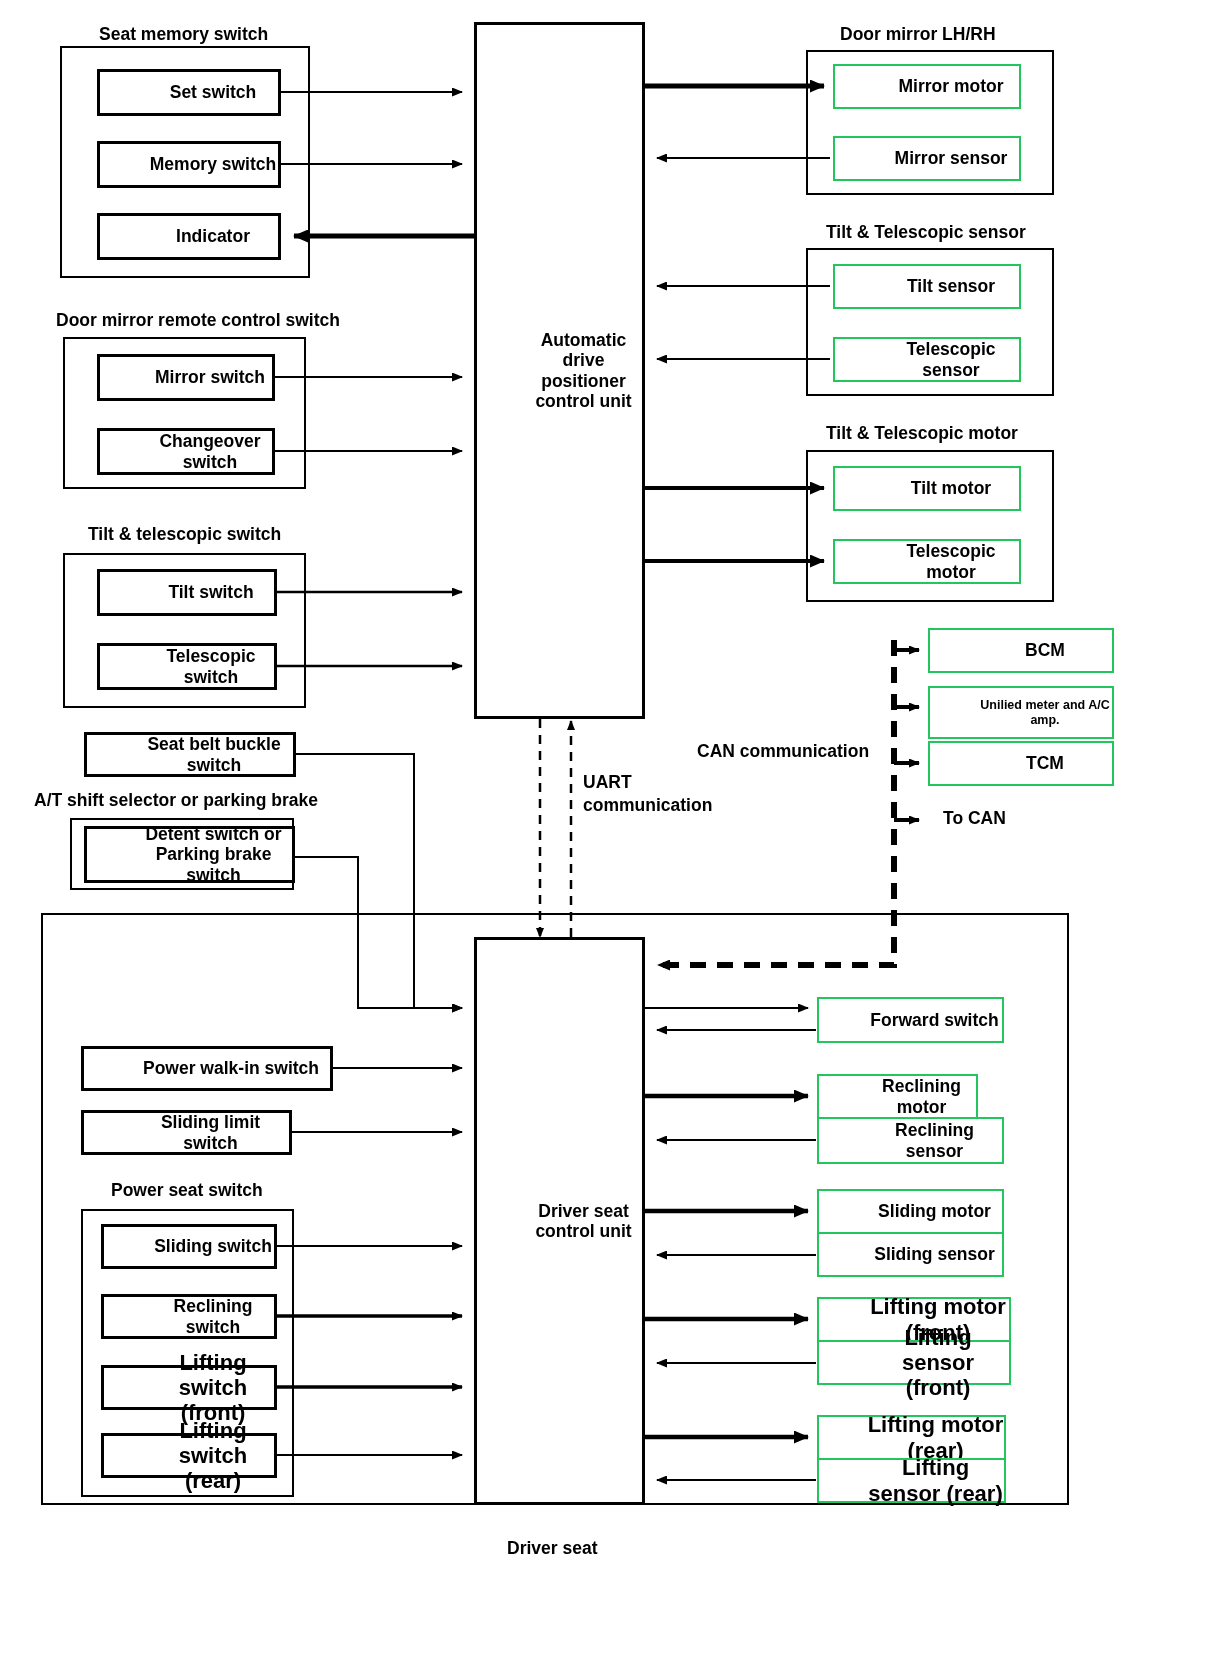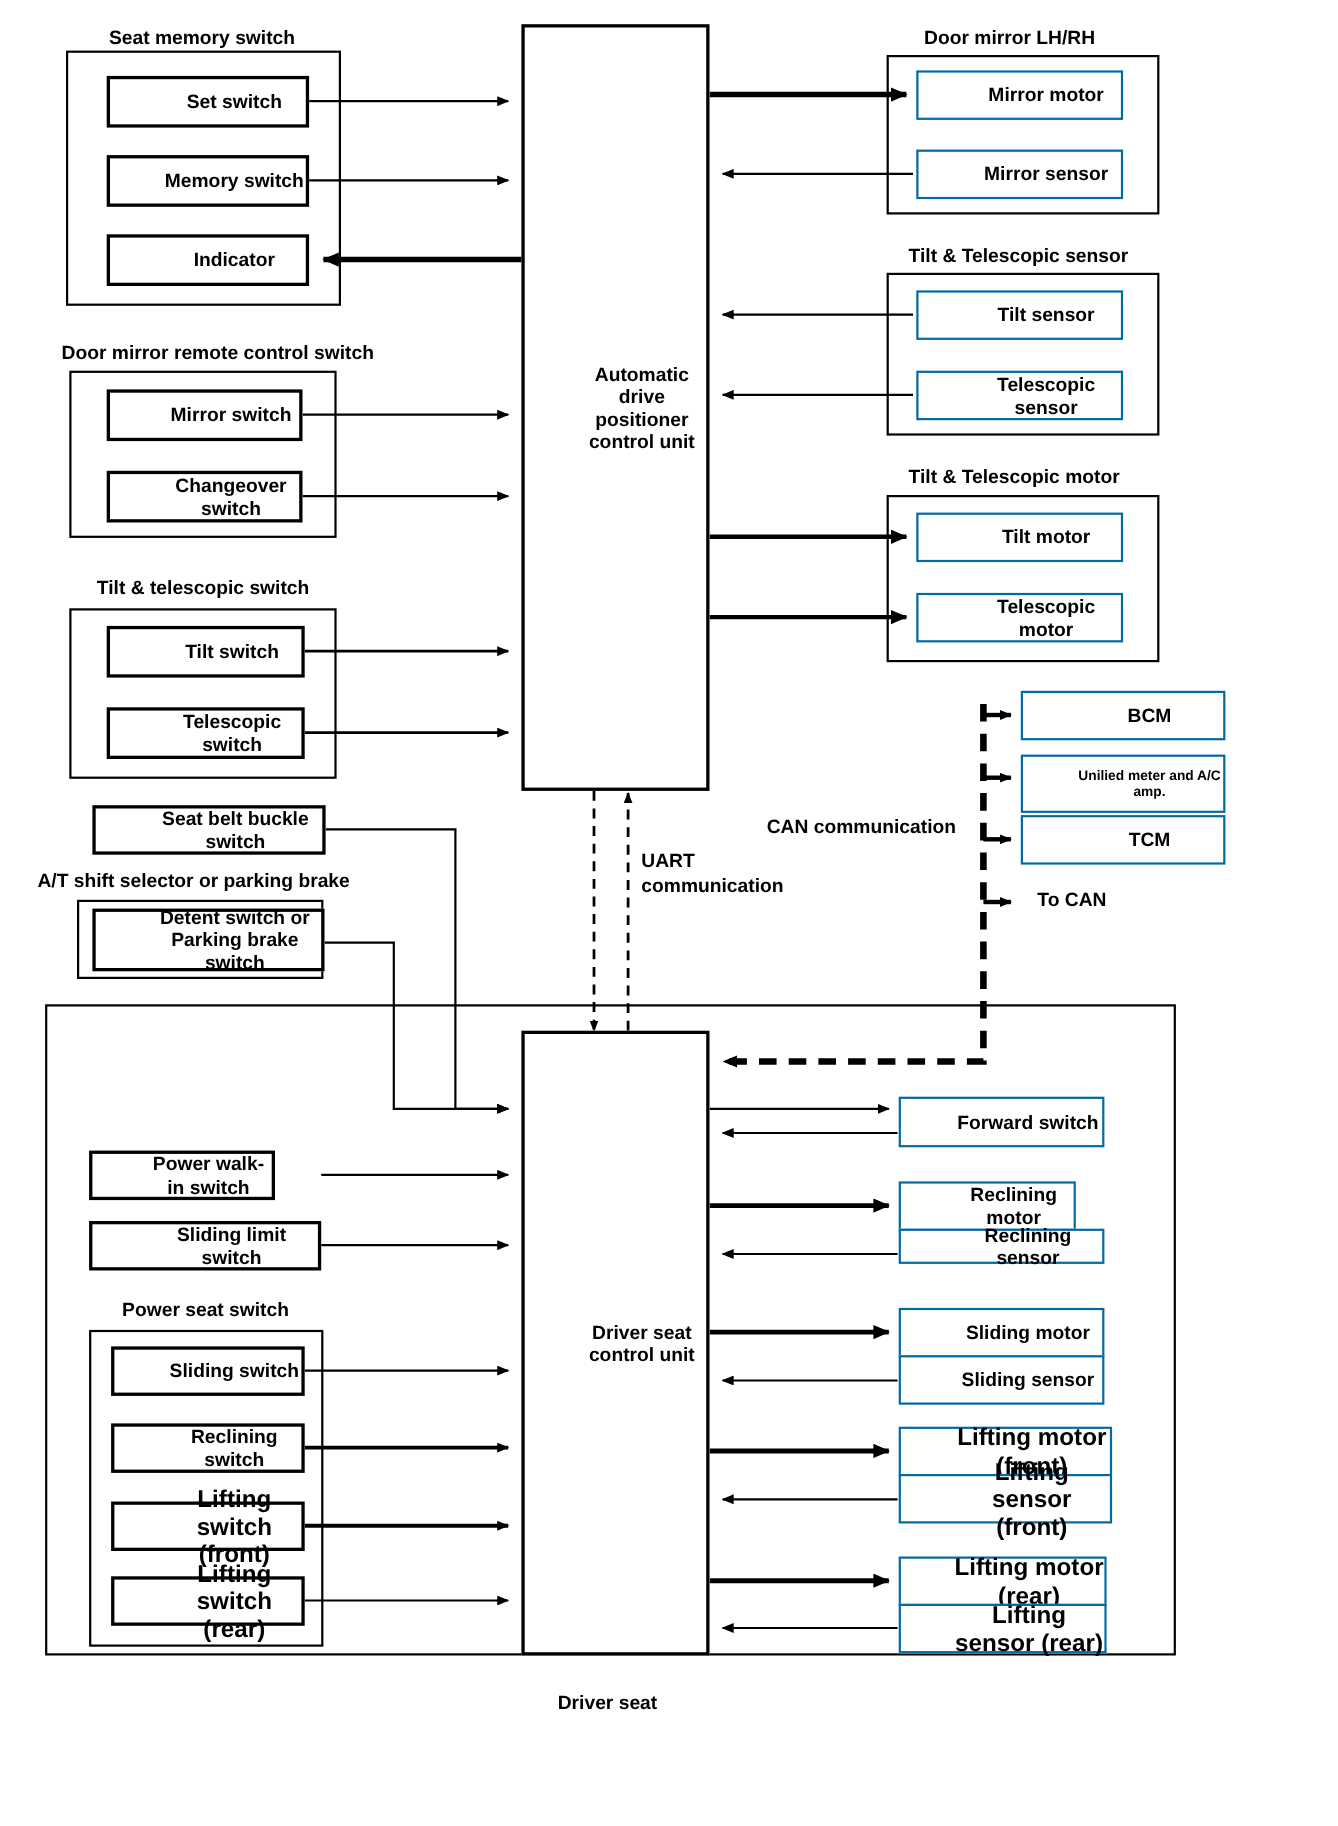--- a/index.html
+++ b/index.html
@@ -3,21 +3,21 @@
 <meta charset="utf-8">
 <style>
   html,body{margin:0;padding:0;background:#ffffff;}
   body{font-family:"Liberation Sans", sans-serif;}
   #stage{position:relative;width:1216px;height:1660px;background:#ffffff;overflow:hidden;}
   svg#wires{position:absolute;left:0;top:0;width:1216px;height:1660px;}
 
   .box{position:absolute;box-sizing:border-box;background:#fff;
        display:flex;align-items:center;justify-content:center;text-align:center;
        color:#000;line-height:1.15;}
-  .b-thin{border:2px solid #0369a1;}
+  .b-thin{border:2px solid #22c55e;}
   .b-med{border:3px solid #000;}
   .grp{position:absolute;box-sizing:border-box;border:2px solid #000;background:transparent;}
   .lbl{position:absolute;color:#000;white-space:nowrap;font-weight:bold;}
   .fs16{font-size:22px;}
   .fs17{font-size:17.5px;}
   .fs12{font-size:12.5px;}
   .bold{font-weight:bold;padding-left:48px;}
   .multi{flex-direction:column;}
 </style>
 </head>
@@ -160,21 +160,21 @@
   <div class="box b-med fs17 bold" style="left:97px;top:569px;width:180px;height:47px;">Tilt switch</div>
   <div class="box b-med fs17 bold" style="left:97px;top:643px;width:180px;height:47px;">Telescopic switch</div>
 
   <div class="box b-med fs17 bold" style="left:84px;top:732px;width:212px;height:45px;">Seat belt buckle switch</div>
 
   <div class="box b-med multi fs17 bold" style="left:84px;top:826px;width:211px;height:57px;">
     <span>Detent switch or</span>
     <span>Parking brake switch</span>
   </div>
 
-  <div class="box b-med fs17 bold" style="left:81px;top:1046px;width:169px;height:45px;">Power walk-in switch</div>
+  <div class="box b-med fs17 bold" style="left:81px;top:1046px;width:252px;height:45px;">Power walk-in switch</div>
   <div class="box b-med fs17 bold" style="left:81px;top:1110px;width:211px;height:45px;">Sliding limit switch</div>
 
   <div class="box b-med fs17 bold" style="left:101px;top:1224px;width:176px;height:45px;">Sliding switch</div>
   <div class="box b-med fs17 bold" style="left:101px;top:1294px;width:176px;height:45px;">Reclining switch</div>
   <div class="box b-med fs16 bold" style="left:101px;top:1365px;width:176px;height:45px;">Lifting switch (front)</div>
   <div class="box b-med fs16 bold" style="left:101px;top:1433px;width:176px;height:45px;">Lifting switch (rear)</div>
 
   <div class="box b-thin fs17 bold" style="left:833px;top:64px;width:188px;height:45px;">Mirror motor</div>
   <div class="box b-thin fs17 bold" style="left:833px;top:136px;width:188px;height:45px;">Mirror sensor</div>
 
@@ -185,21 +185,21 @@
   <div class="box b-thin fs17 bold" style="left:833px;top:539px;width:188px;height:45px;">Telescopic motor</div>
 
   <div class="box b-thin fs17 bold" style="left:928px;top:628px;width:186px;height:45px;">BCM</div>
   <div class="box b-thin fs12 bold" style="left:928px;top:686px;width:186px;height:53px;">Unilied meter and A/C amp.</div>
   <div class="box b-thin fs17 bold" style="left:928px;top:741px;width:186px;height:45px;">TCM</div>
   <div class="lbl fs17" style="left:943px;top:808px;">To CAN</div>
 
   <div class="box b-thin fs17 bold" style="left:817px;top:997px;width:187px;height:46px;">Forward switch</div>
 
   <div class="box b-thin fs17 bold" style="left:817px;top:1074px;width:161px;height:45px;">Reclining motor</div>
-  <div class="box b-thin fs17 bold" style="left:817px;top:1117px;width:187px;height:32px;">Reclining sensor</div>
+  <div class="box b-thin fs17 bold" style="left:817px;top:1117px;width:187px;height:47px;">Reclining sensor</div>
 
   <div class="box b-thin fs17 bold" style="left:817px;top:1189px;width:187px;height:45px;">Sliding motor</div>
   <div class="box b-thin fs17 bold" style="left:817px;top:1232px;width:187px;height:45px;">Sliding sensor</div>
 
   <div class="box b-thin fs16 bold" style="left:817px;top:1297px;width:194px;height:45px;">Lifting motor (front)</div>
   <div class="box b-thin fs16 bold" style="left:817px;top:1340px;width:194px;height:45px;">Lifting sensor (front)</div>
 
   <div class="box b-thin fs16 bold" style="left:817px;top:1415px;width:189px;height:45px;">Lifting motor (rear)</div>
   <div class="box b-thin fs16 bold" style="left:817px;top:1458px;width:189px;height:45px;">Lifting sensor (rear)</div>
 

